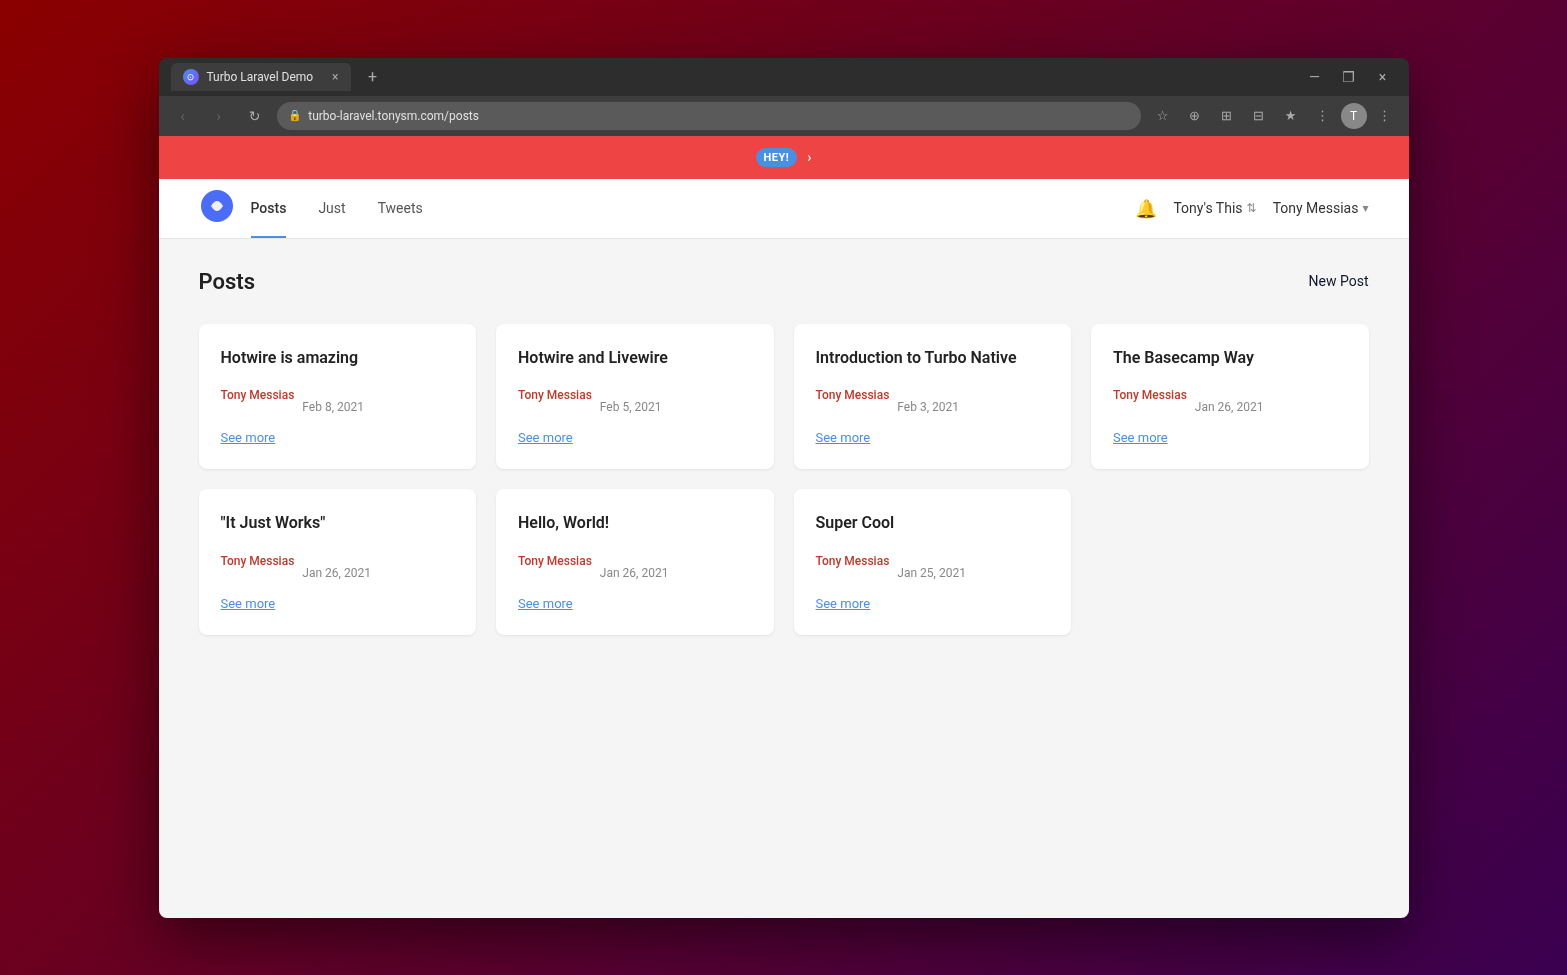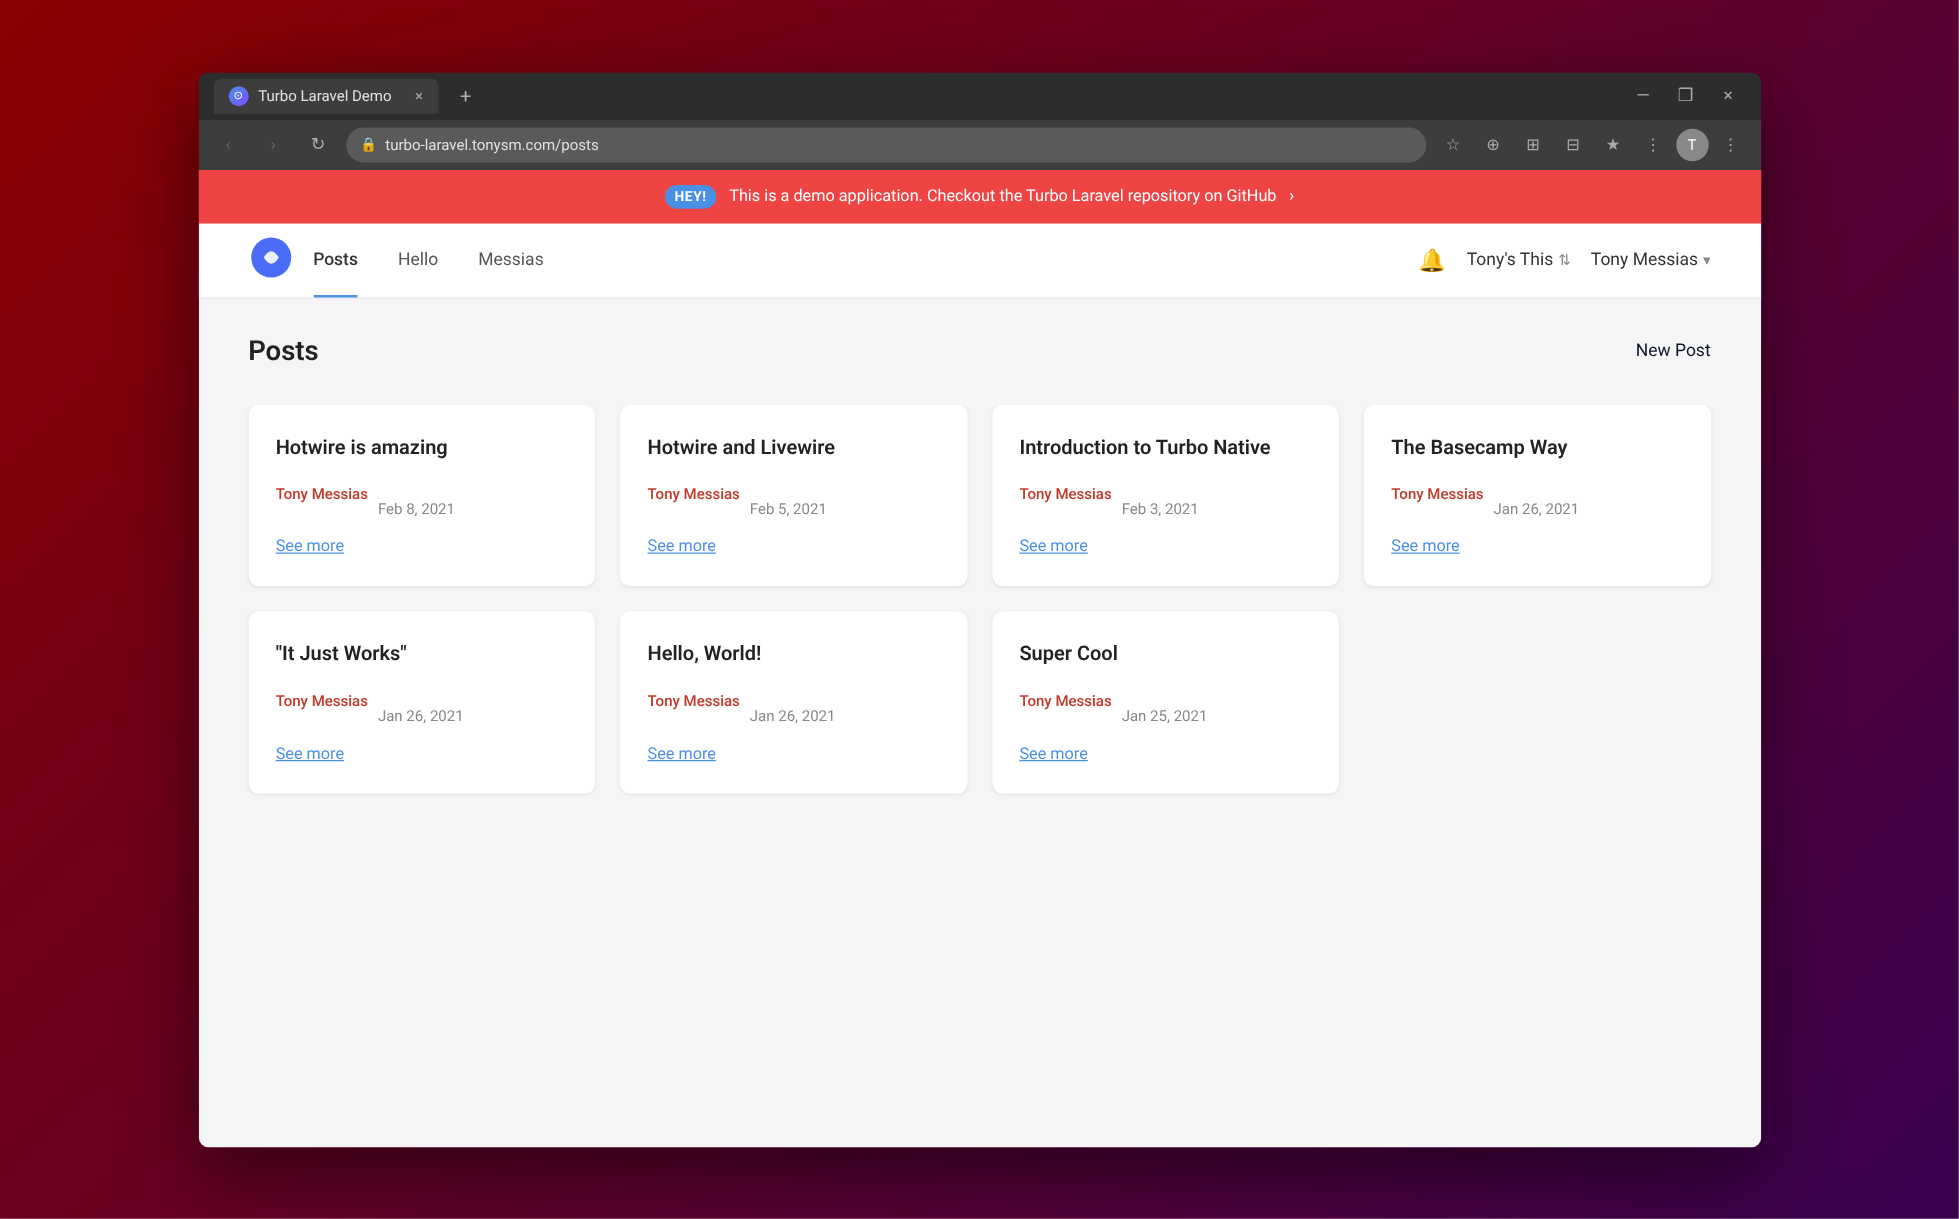--- a/index.html
+++ b/index.html
@@ -407,37 +407,36 @@
       <div class="browser-toolbar-icon">⋮</div>
       <div class="browser-toolbar-icon" style="background:#888;border-radius:50%;width:26px;height:26px;overflow:hidden;display:flex;align-items:center;justify-content:center;color:white;font-size:12px;">T</div>
       <div class="browser-toolbar-icon">⋮</div>
     </div>
   </div>
 
   <div class="app-content">
 
     <div class="banner">
       <span class="banner-hey-badge">HEY!</span>
-      <span class="banner-text">This is a demo application. Checkout the Turbo Laravel repository on GitHub</span>
       <span class="banner-arrow">›</span>
     </div>
 
     <nav class="app-nav">
 
       <div>
         <svg width="36" height="36" viewBox="0 0 36 36" xmlns="http://www.w3.org/2000/svg">
           <circle cx="18" cy="18" r="16" fill="#4a6cf7"></circle>
           <path d="M12 18 Q18 8 24 18 Q18 28 12 18Z" fill="white" opacity="0.9"></path>
         </svg>
       </div>
 
       <div class="nav-links">
         <a class="nav-link active">Posts</a>
-        <a class="nav-link">Hello</a>
-        <a class="nav-link">Messias</a>
+        <a class="nav-link">Just</a>
+        <a class="nav-link">Tweets</a>
       </div>
 
       <div class="nav-right">
         <span class="bell-icon">🔔</span>
         <div class="team-selector">
           <span>Tony's This</span>
           <span class="team-selector-arrows">⇅</span>
         </div>
         <div class="user-menu">
           <span>Tony Messias</span>

